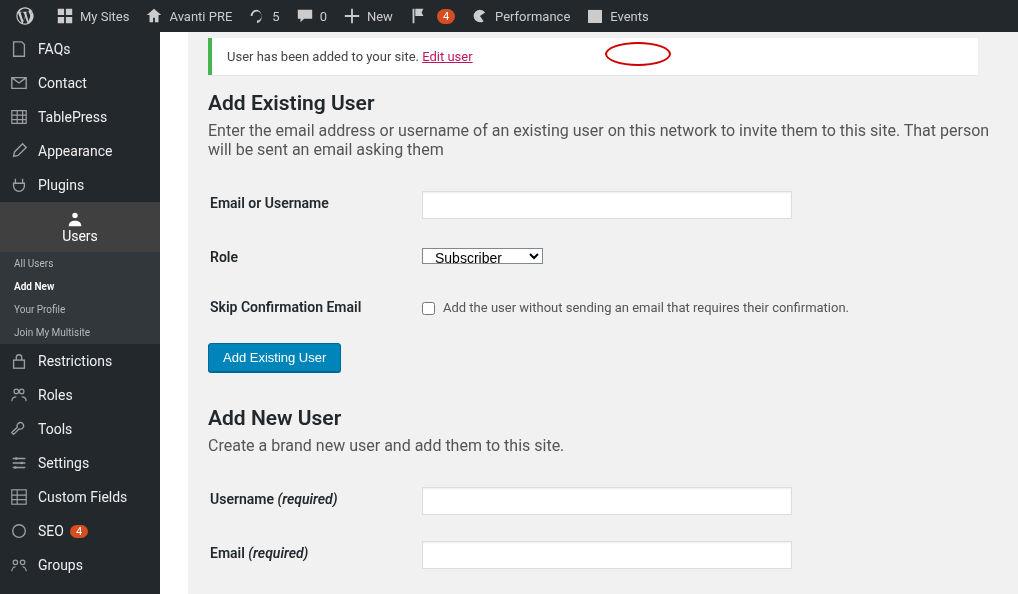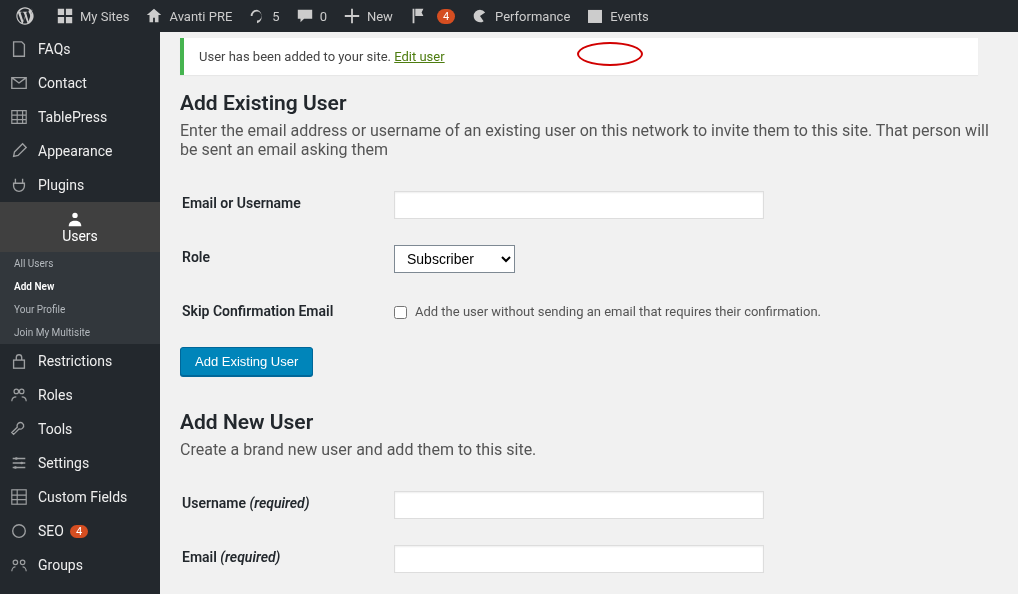--- a/index.html
+++ b/index.html
@@ -5,49 +5,49 @@
 * { margin: 0; padding: 0; box-sizing: border-box; }
 body { font-family: -apple-system, BlinkMacSystemFont, "Segoe UI", Roboto, sans-serif; font-size: 13px; color: #444; overflow: hidden; width: 1018px; height: 594px; }
 
 
 .adminbar { background: #23282d; color: #eee; height: 32px; display: flex; align-items: center; padding: 0 8px; font-size: 13px; }
 .adminbar .ab-item { display: flex; align-items: center; padding: 0 8px; color: #ccc; cursor: pointer; height: 32px; }
 .adminbar .ab-icon { margin-right: 6px; display: inline-flex; }
 .badge-orange { background: #d54e21; color: #fff; border-radius: 10px; padding: 1px 6px; font-size: 11px; margin-left: 4px; }
 
 
-.wrap { display: flex; height: calc(594px - 32px); }
+.wrap { display: flex; height: calc(594px - 32px); gap: 28px; }
 
 
 .sidebar { width: 160px; background: #23282d; color: #eee; overflow-y: auto; }
 .menu-item { display: flex; align-items: center; padding: 8px 10px; color: #eee; cursor: pointer; font-size: 14px; }
 .menu-item .mi-icon { width: 20px; margin-right: 8px; opacity: .6; display:inline-flex; }
 .menu-item.active { background: #404040; color: #fff; flex-direction: column; }
 .menu-item.active .mi-icon { opacity: 1; }
 .submenu { background: #32373c; }
 .submenu .sub-item { padding: 6px 16px 6px 14px; color: #b4b9be; font-size: 10px; cursor: pointer; }
 .submenu .sub-item.current { color: #fff; font-weight: 600; }
 .badge-small { background: #d54e21; color: #fff; border-radius: 9px; padding: 0 6px; font-size: 11px; margin-left: 6px; }
 
 
 .main { flex: 1; background: #f1f1f1; overflow-y: auto; padding: 0 0 20px 0; }
 .notice { margin: 6px 20px 16px 0; margin-left: 0; background: #fff; border-left: 4px solid #46b450; padding: 11px 15px; box-shadow: 0 1px 1px rgba(0,0,0,.04); position: relative; }
-.notice a { color: #4d7c0f; }
+.notice a { color: #be185d; }
 .circle-mark { position: absolute; border: 2px solid #d10000; border-radius: 50%/50%; width: 66px; height: 24px; left: 393px; top: 4px; }
 
 .content-pad { padding: 0 20px; }
 h2.section { font-size: 21px; font-weight: 600; color: #23282d; margin: 10px 0 6px; }
 p.desc { color: #555; font-size: 16px; margin-bottom: 18px; }
 
 .form-table { width: 100%; }
 .form-table tr { }
 .form-table th { text-align: left; width: 210px; font-weight: 600; font-size: 14px; color: #23282d; padding: 16px 10px 16px 0; vertical-align: top; }
 .form-table td { padding: 12px 0; }
 .form-table input[type=text] { width: 370px; height: 28px; border: 1px solid #ddd; background: #fff; padding: 2px 6px; font-size: 14px; box-shadow: inset 0 1px 2px rgba(0,0,0,.07); }
-.form-table select { height: 28px; border: 1px solid #7e8993; background: #fff; padding: 0 24px 0 8px; font-size: 14px; }
+.form-table select { height: 16px; border: 1px solid #7e8993; background: #fff; padding: 0 24px 0 8px; font-size: 14px; }
 .form-table .checkbox-wrap { display: flex; align-items: flex-end; gap: 8px; color: #555; }
 .form-table .req { font-style: italic; font-weight: 600; }
 
 .button-primary { background: #0085ba; border: 1px solid #006799; color: #fff; padding: 6px 14px; border-radius: 3px; font-size: 13px; cursor: pointer; box-shadow: 0 1px 0 #006799; margin: 10px 0 24px; }
 
 svg { width: 16px; height: 16px; fill: currentColor; }
 .adminbar svg, .sidebar svg { width: 18px; height: 18px; }
 </style>
 </head>
 <body>

